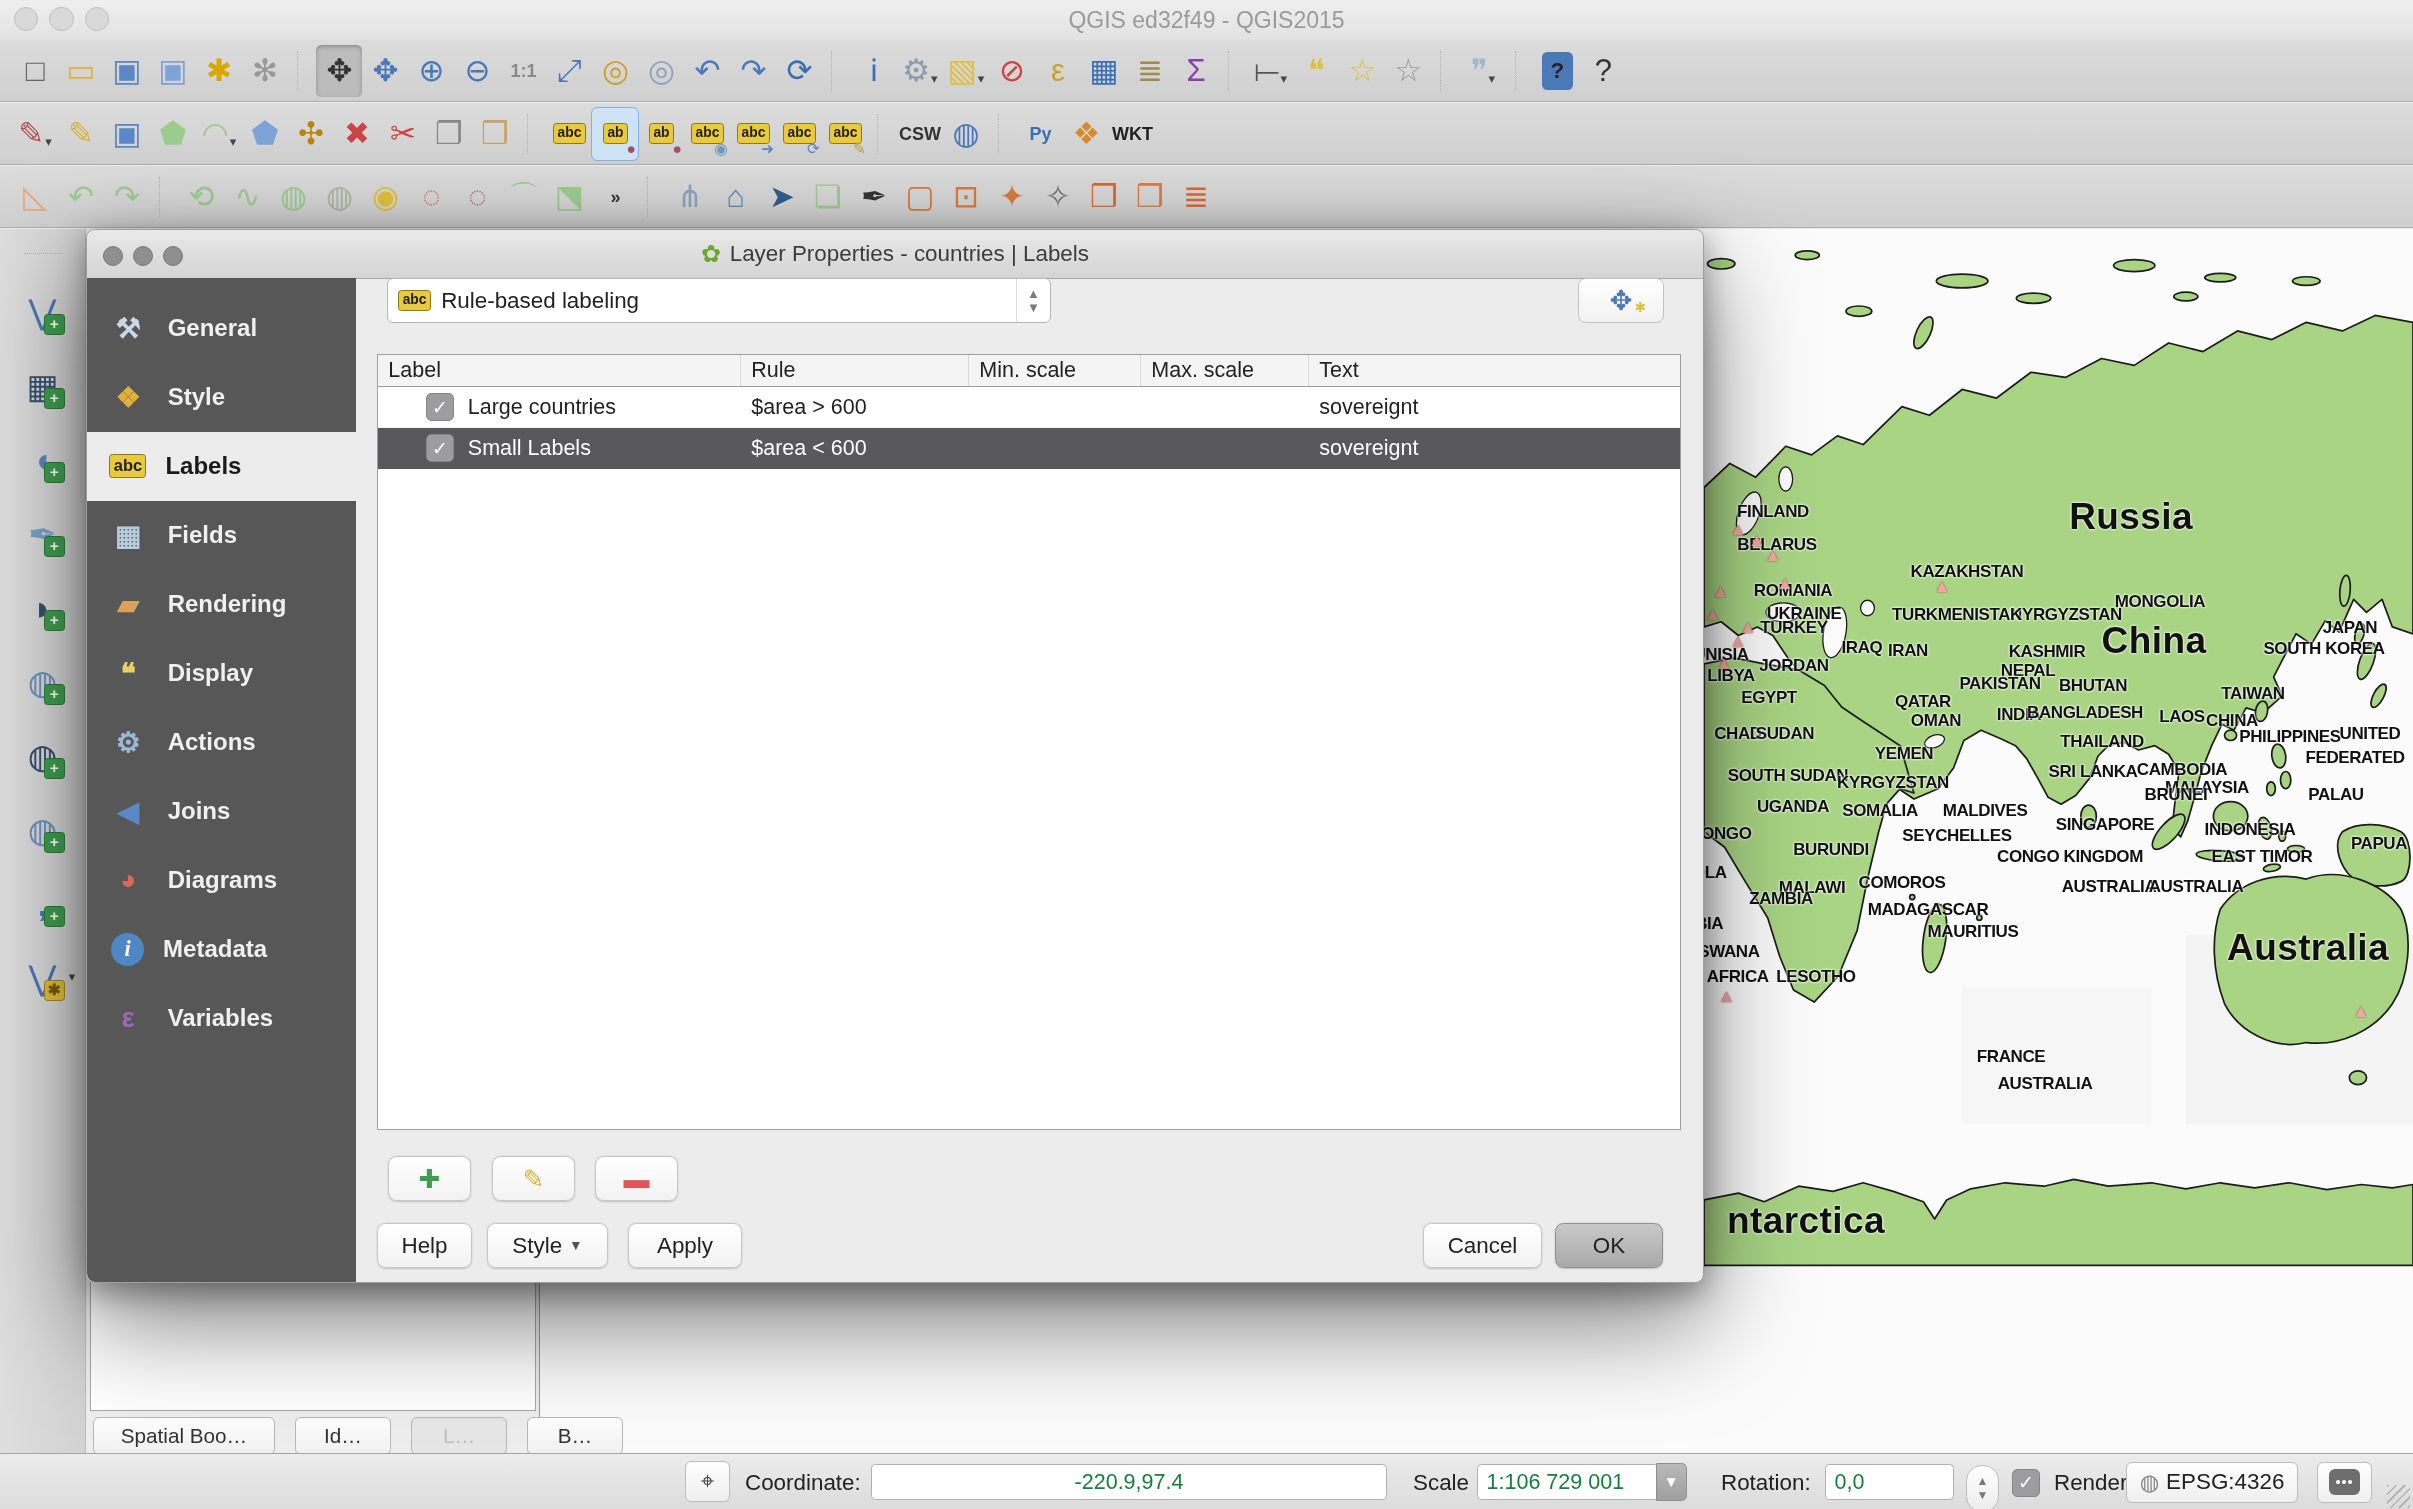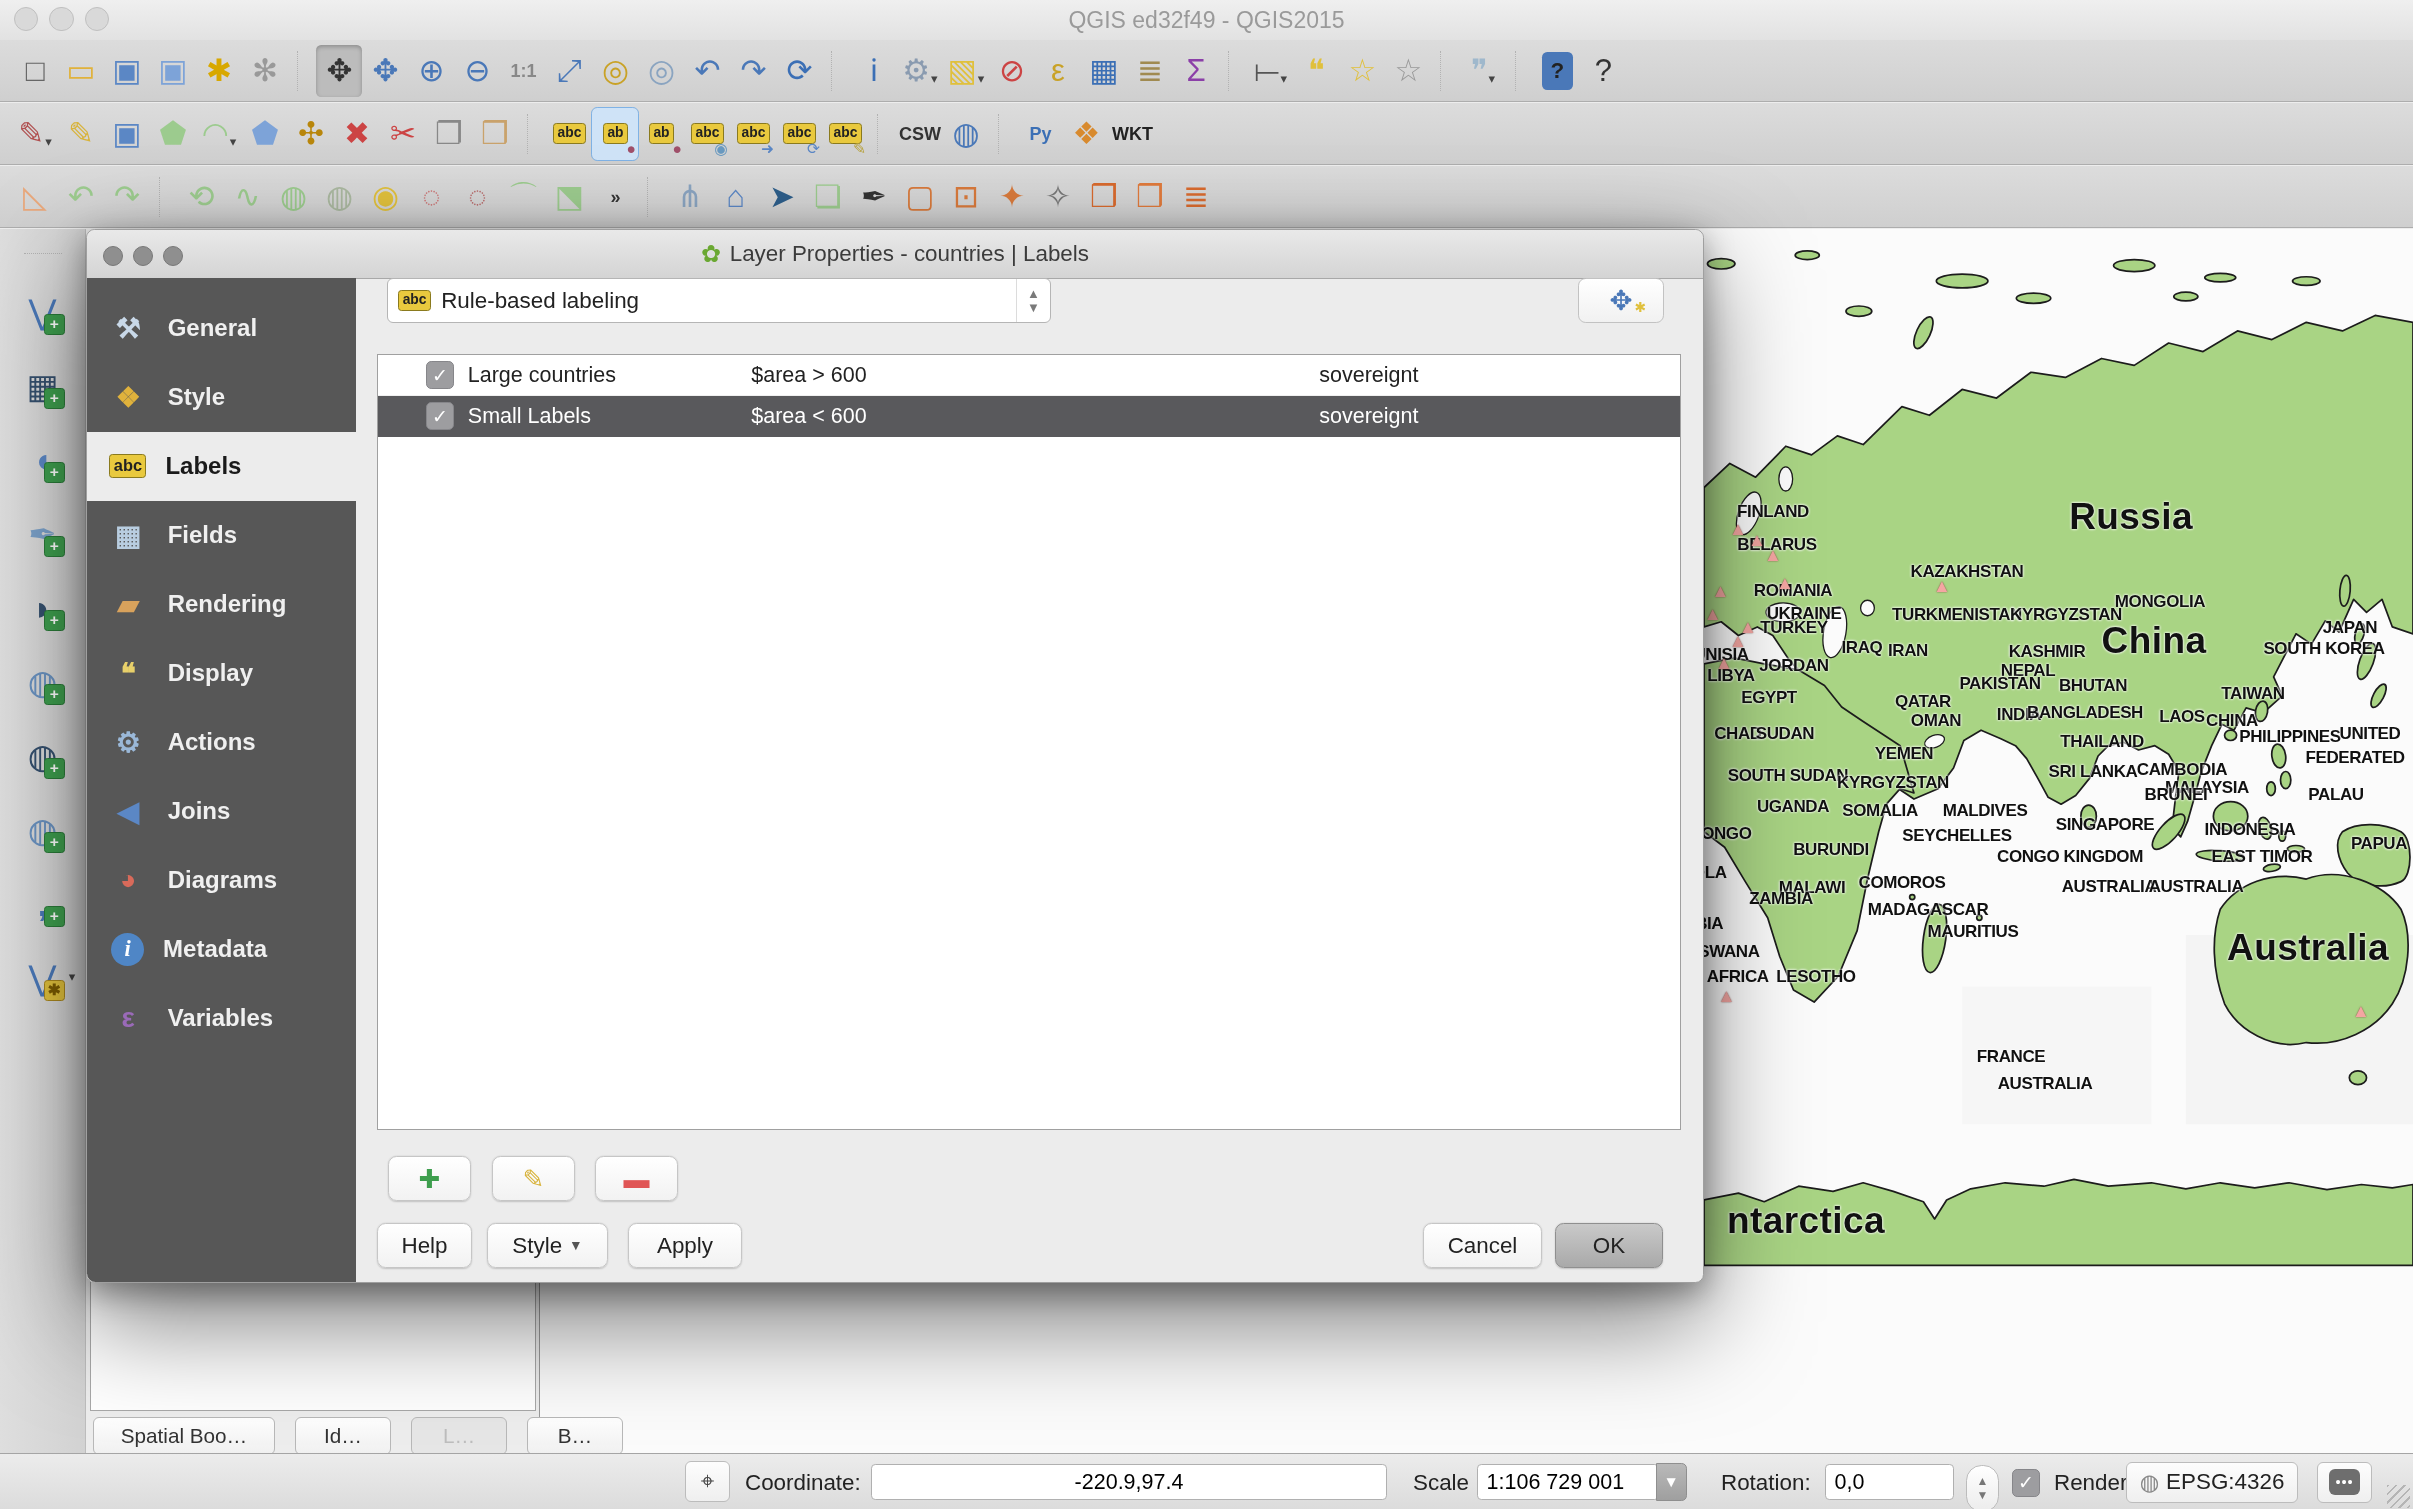--- a/index.html
+++ b/index.html
@@ -121,21 +121,21 @@
     align-items:center;justify-content:center;color:#222;box-sizing:border-box;gap:6.9px}
   .macbtn.ok{background:linear-gradient(#c9c9c9,#a9a9a9);border-color:#8f8f8f}
   .macbtn .bicon{font-size:26px;line-height:1}
   .chev{font-size:13.8px;color:#555}
 
   
   .statusbar{position:absolute;left:0;top:1453px;width:2413px;height:57px;
     background:linear-gradient(#ececec,#dbdbdb);border-top:0.9px solid #a5a5a5;font-size:22.4px}
   .sb-abs{position:absolute;top:0;height:57px;display:flex;align-items:center}
   .sb-input{background:#fff;border:0.9px solid #b0b0b0;border-radius:4.3px;height:36px;
-    font-size:21.5px;font-family:"Liberation Sans",sans-serif;color:#000000;box-sizing:border-box;padding:0 8.6px}
+    font-size:21.5px;font-family:"Liberation Sans",sans-serif;color:#15803d;box-sizing:border-box;padding:0 8.6px}
   .sb-btn{background:linear-gradient(#fdfdfd,#efefef);border:0.9px solid #bcbcbc;border-radius:6px;
     height:41px;display:flex;align-items:center;justify-content:center;box-sizing:border-box;gap:6.9px}
   .sb-check{width:26px;height:26px;border-radius:5.2px;background:#9d9da0;border:0.9px solid #86868a;
     color:#fff;font-size:19px;display:flex;align-items:center;justify-content:center}
   .dropbox{width:29px;height:36px;background:linear-gradient(#b9b9b9,#9f9f9f);border:0.9px solid #8f8f8f;
     border-radius:0 5.2px 5.2px 0;margin-left:-3.4px;display:flex;align-items:center;justify-content:center;
     color:#fff;font-size:15.5px}
   .pillstep{width:31px;height:45px;border-radius:15.5px;background:linear-gradient(#fff,#ececec);
     border:0.9px solid #bcbcbc;display:flex;flex-direction:column;align-items:center;justify-content:center;
     color:#777;font-size:12px;line-height:1.1}
@@ -705,20 +705,27 @@
         <span>▼</span>
       </span>
   </div>
 
   <div class="autobtn">
     <span class="g">✥</span>
     <span class="mini">✱</span>
   </div>
 
   <div class="rtable">
+    <div class="thead" id="rthead">
+        <div class="th c0">Label</div>
+        <div class="th c1">Rule</div>
+        <div class="th c2">Min. scale</div>
+        <div class="th c3">Max. scale</div>
+        <div class="th c4">Text</div>
+      </div>
     <div id="rtbody">
         <div class="trow">
           <div class="cell l c0">
             <span class="cb">✓</span>
             <span>Large countries</span>
           </div>
           <div class="cell c1">$area &gt; 600</div>
           <div class="cell c2"></div>
           <div class="cell c3"></div>
           <div class="cell c4">sovereignt</div>

